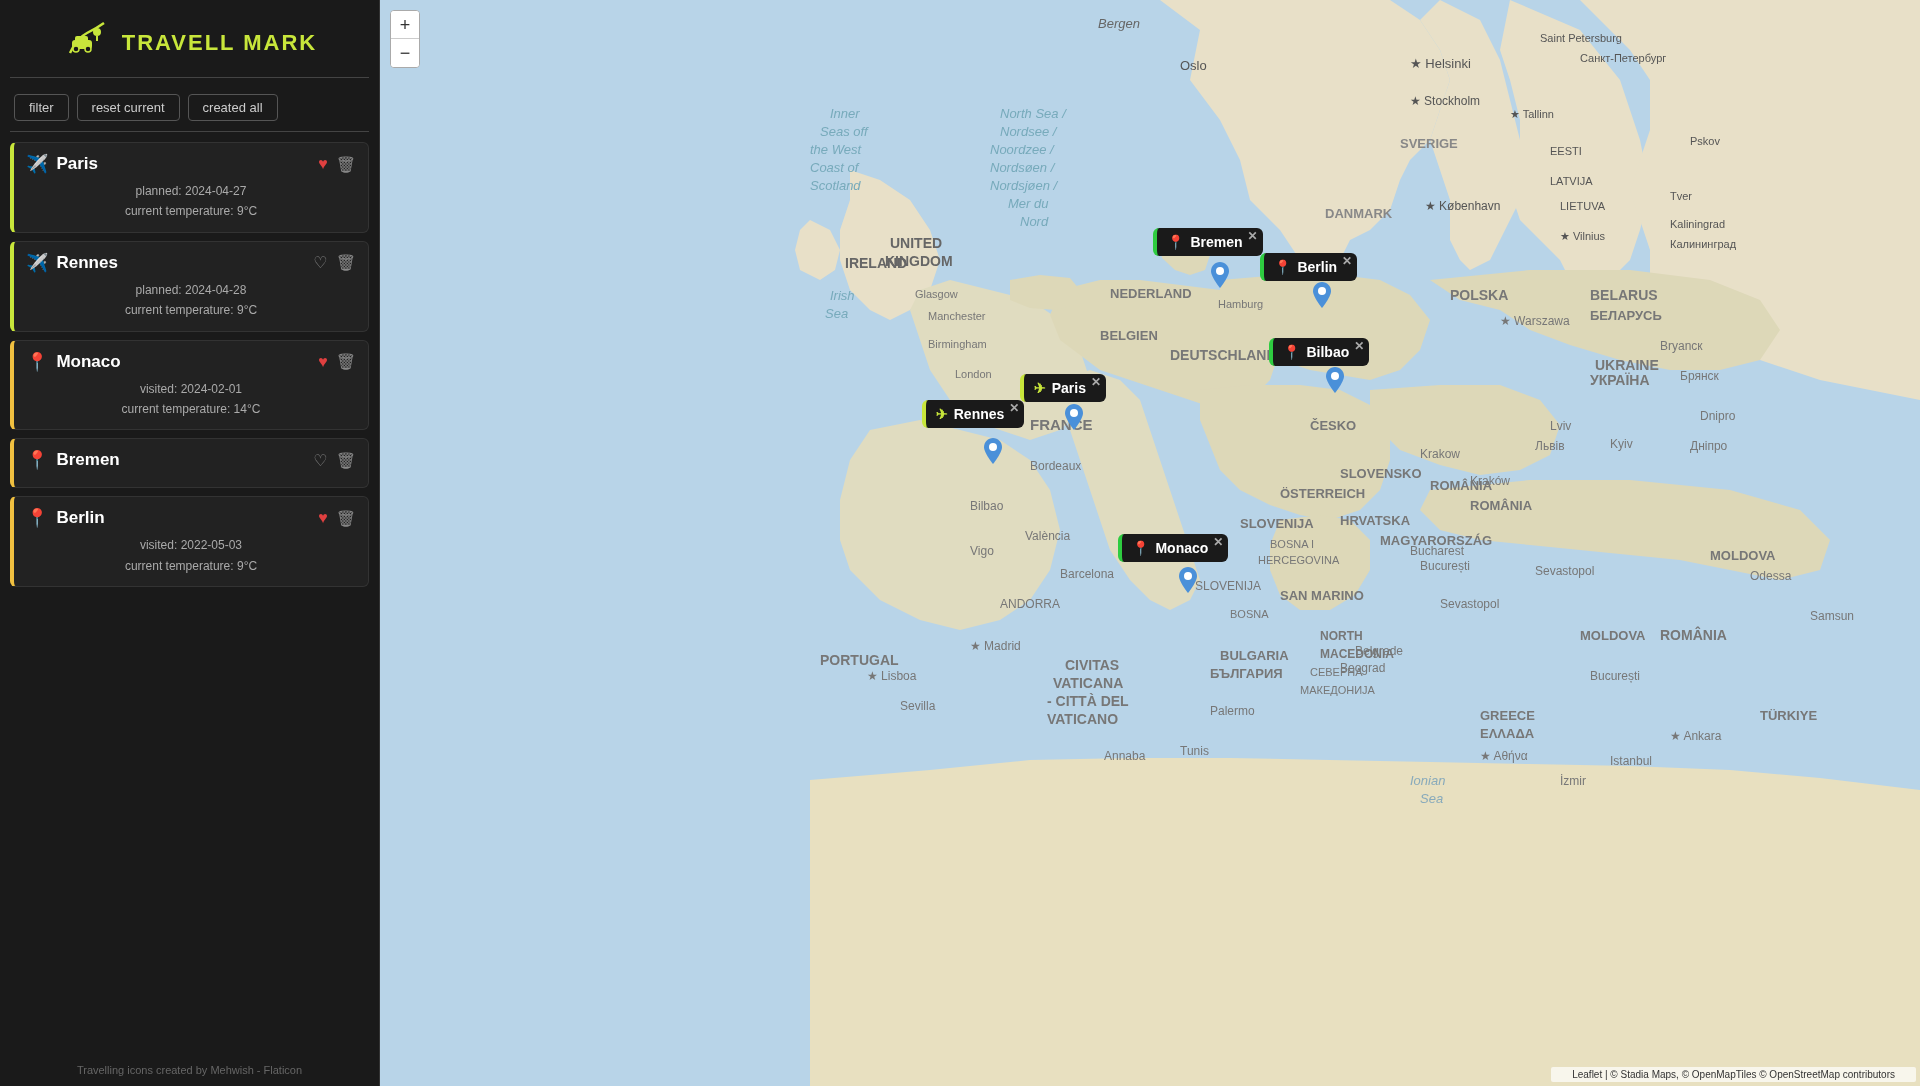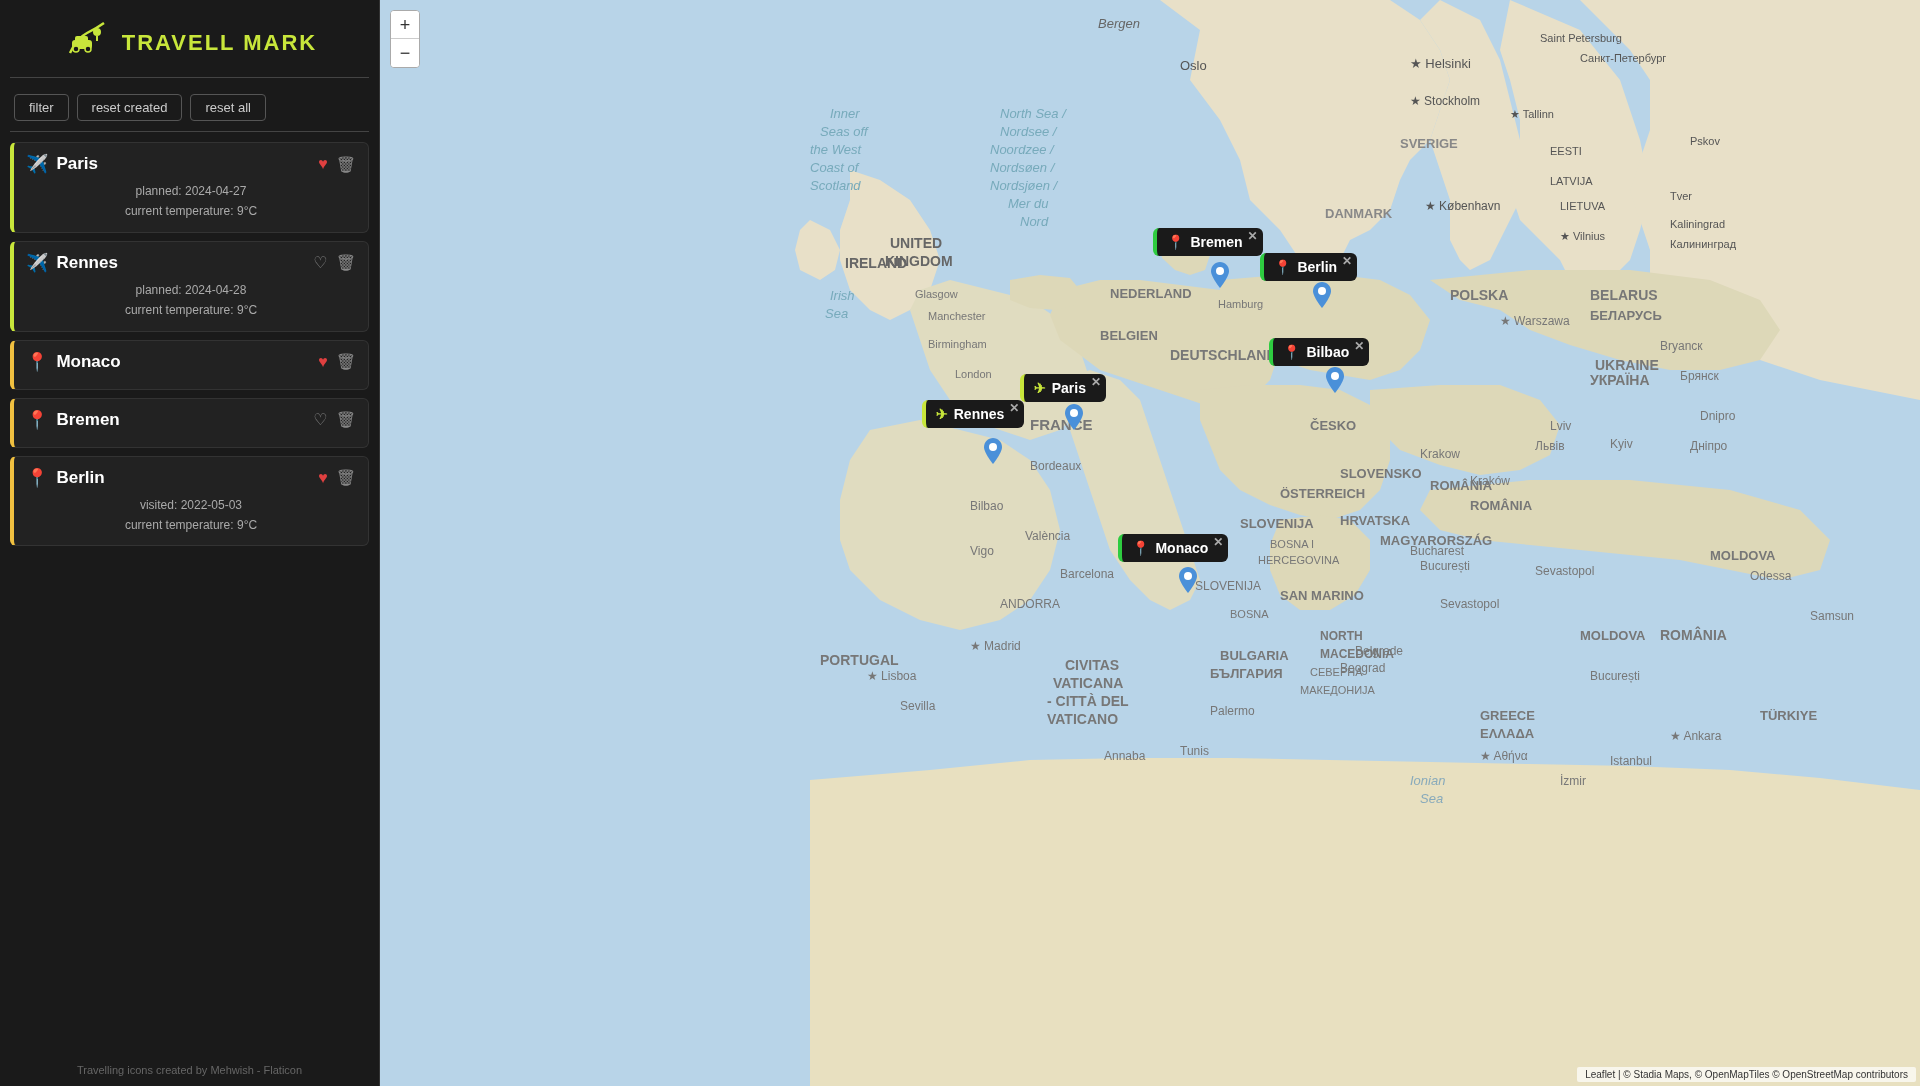--- a/index.html
+++ b/index.html
@@ -199,21 +199,21 @@
     .map-popup.yellow-left { border-left: 4px solid #c8e63b; }
 
     
     .map-attribution {
       position: absolute;
       bottom: 4px;
       right: 4px;
       font-size: 10px;
       color: #333;
       background: rgba(255,255,255,0.7);
-      padding: 2px 8px;
+      padding: 2px 21px;
       border-radius: 2px;
     }
 
     
     .map-bg {
       position: absolute;
       top: 0; left: 0;
       width: 100%; height: 100%;
     }
   </style>
@@ -239,22 +239,22 @@
         <line x1="35" y1="18" x2="35" y2="23" stroke="#c8e63b" stroke-width="2"></line>
       </svg>
     </span>
     <span id="logo-text">TRAVELL MARK</span>
   </div>
 
   <div id="divider-top"></div>
 
   <div id="toolbar">
     <button class="toolbar-btn">filter</button>
-    <button class="toolbar-btn">reset created</button>
-    <button class="toolbar-btn">reset all</button>
+    <button class="toolbar-btn">reset current</button>
+    <button class="toolbar-btn">created all</button>
   </div>
 
   <div id="divider-mid"></div>
 
   <div id="location-list">
 
     <div class="location-card planned">
       <div class="card-header">
         <div class="card-title-group">
           <span class="card-icon">✈️</span>
@@ -291,20 +291,24 @@
     <div class="location-card visited">
       <div class="card-header">
         <div class="card-title-group">
           <span class="card-icon" style="color:#f0c040;">📍</span>
           <span class="card-name">Monaco</span>
         </div>
         <div class="card-actions">
           <span class="heart-icon">♥</span>
           <span class="trash-icon">🗑</span>
         </div>
+      </div>
+      <div class="card-detail">
+        visited: 2024-02-01<br>
+        current temperature: 14°C
       </div>
     </div>
 
     <div class="location-card visited">
       <div class="card-header">
         <div class="card-title-group">
           <span class="card-icon" style="color:#f0c040;">📍</span>
           <span class="card-name">Bremen</span>
         </div>
         <div class="card-actions">

